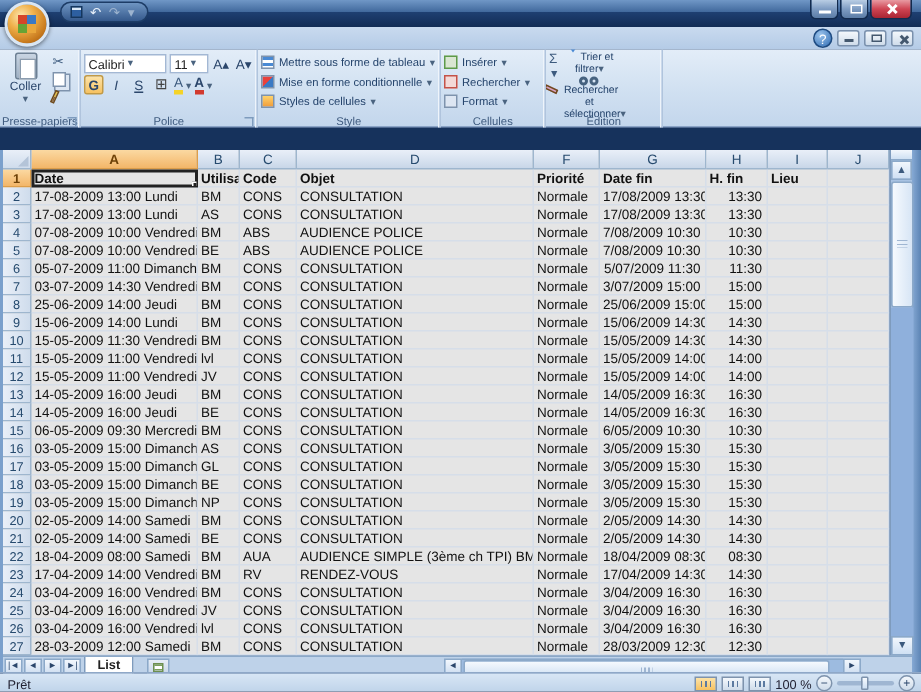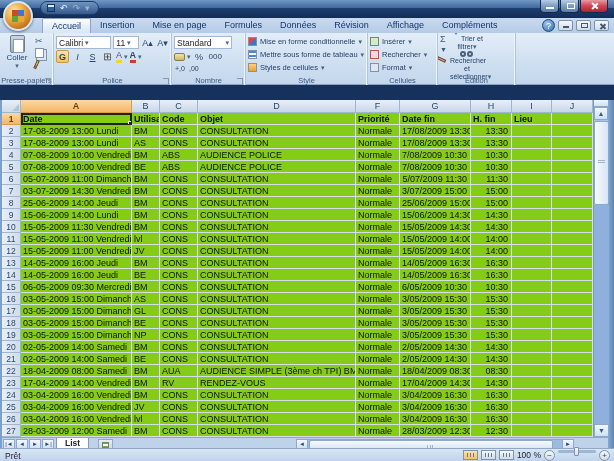--- a/index.html
+++ b/index.html
@@ -103,21 +103,21 @@
     display:flex; justify-content:space-between; align-items:center; color:#222; }
   .fxbtn { width:22px; border:1px solid #98b1cf; border-left:none; background:linear-gradient(#f4f8fc,#dde8f3);
     font-family:"Liberation Serif",serif; font-style:italic; font-size:10px; text-align:center; color:#3c5a7e; }
   .fcontent { flex:1; background:#fff; border:1px solid #98b1cf; border-left:none; font-size:9px; padding:1px 0 0 6px; color:#222; }
   .fexpand { width:13px; background:linear-gradient(#e8eff8,#cfdcea); border:1px solid #98b1cf; border-left:none;
     font-size:7px; text-align:center; color:#4a637f; padding-top:3px; }
 
   
   .frame-left { position:absolute; left:0; top:100px; width:2px; height:348px; background:#7ba0cc; }
   .frame-right { position:absolute; left:608px; top:100px; width:6px; height:348px; background:linear-gradient(90deg,#86a9d4,#5c84b4); }
-  .grid { position:absolute; left:2px; top:100px; width:591px; height:337px; background:#84cc16; overflow:hidden;
+  .grid { position:absolute; left:2px; top:100px; width:591px; height:337px; background:#e5e5e5; overflow:hidden;
     font-size:9px; white-space:nowrap; }
   .r { height:12px; line-height:12px; white-space:nowrap; }
   .r.hrow { height:13px; line-height:13px; }
   .r > span { display:inline-block; vertical-align:top; height:100%; overflow:hidden; }
   .ch { background:linear-gradient(#e9eff8,#d6e1ef 60%,#c8d6e8); border-right:1px solid #9eb6ce; border-bottom:1px solid #9eb6ce;
     color:#264a6e; text-align:center; font-size:9px; }
   .rn { background:linear-gradient(90deg,#e9eff8,#cfdcec); border-right:1px solid #9eb6ce; border-bottom:1px solid #9eb6ce;
     color:#264a6e; text-align:center; font-size:8.5px; }
   .ch.sel,.rn.sel { background:linear-gradient(#fbd9a2,#f3b669); border-color:#dd9e4a; color:#6e4208; font-weight:bold; }
   .corner { background:linear-gradient(#e9eff8,#cfdcec); border-right:1px solid #9eb6ce; border-bottom:1px solid #9eb6ce; position:relative; }
@@ -159,21 +159,21 @@
   .htrack { flex:1; background:#9dbbe0; border-top:1px solid #8ca9c9; border-bottom:1px solid #8ca9c9; position:relative; }
   .hthumb { position:absolute; left:1px; top:0; width:96%; height:10px; background:linear-gradient(#f6fafe,#d7e5f5);
     border:1px solid #8ca9c9; border-radius:2px; }
   .hthumb i { display:block; margin:3.5px auto 0; width:8px; height:3px;
     background:repeating-linear-gradient(90deg,#9fb6d2 0 1px,transparent 1px 2.5px); }
 
   
   .statusbar { position:absolute; left:0; top:448px; width:614px; height:13px;
     background:linear-gradient(#d8e6f5,#c0d4ea); border-top:1px solid #8fa8c8; font-size:8.5px; color:#223; }
   .status-left { position:absolute; left:5px; top:2px; }
-  .status-right { position:absolute; right:4px; top:1px; display:flex; gap:3px; }
+  .status-right { position:absolute; right:4px; top:1px; display:flex; align-items:center; gap:3px; }
   .viewbtn { width:15px; height:10px; border:1px solid #7e93ad; background:linear-gradient(#f4f8fc,#cfdcea); position:relative; }
   .viewbtn.on { background:linear-gradient(#fde3a7,#f6c262); }
   .viewbtn i { position:absolute; inset:2px 3px; background:repeating-linear-gradient(90deg,#5c7aa0 0 1px,transparent 1px 3px); }
   .zoom-text { font-size:8.5px; }
   .zbtn { width:11px; height:11px; border-radius:50%; border:1px solid #7e93ad; background:linear-gradient(#f4f8fc,#cfdcea);
     font-size:8px; line-height:9px; text-align:center; color:#2b466b; }
   .ztrack { width:38px; height:3px; background:#9fb6d2; border-radius:2px; position:relative; }
   .zthumb { position:absolute; left:16px; top:-3px; width:5px; height:9px; background:linear-gradient(#f6fafe,#cfe0f3);
     border:1px solid #7e93ad; border-radius:1px; }
 </style>
@@ -206,30 +206,20 @@
   <div class="orb">
       <span class="orb-core">
         <span></span>
         <span></span>
         <span></span>
         <span></span>
       </span>
     </div>
 
   <div class="tabrow">
-    <div class="tabs">
-      <span class="tab active">Accueil</span>
-      <span class="tab">Insertion</span>
-      <span class="tab">Mise en page</span>
-      <span class="tab">Formules</span>
-      <span class="tab">Données</span>
-      <span class="tab">Révision</span>
-      <span class="tab">Affichage</span>
-      <span class="tab">Compléments</span>
-    </div>
     <div class="tabrow-right">
       <span class="help-btn">?</span>
       <span class="mbtn">
           <i class="mshape-min"></i>
         </span>
       <span class="mbtn">
           <i class="mshape-res"></i>
         </span>
       <span class="mbtn">
           <i class="mx1"></i>
@@ -276,50 +266,30 @@
         <span class="under-yellow">A</span>
         <span class="dd">▾</span>
         <span class="under-red">A</span>
         <span class="dd">▾</span>
       </div>
       <span class="group-label">Police</span>
       <span class="launcher"></span>
     </div>
 
 
-    <div class="group" style="width:74px">
-      <div class="rowline">
-        <span class="combo" style="width:58px">
-            <span>Standard</span>
-            <span class="dd" style="margin-left:auto">▾</span>
-          </span>
-      </div>
-      <div class="rowline">
-        <span class="ico-coin"></span>
-        <span class="dd">▾</span>
-        <span class="sbtn">%</span>
-        <span class="num-ico" style="font-size:8px">000</span>
-      </div>
-      <div class="rowline">
-        <span class="num-ico">+,0</span>
-        <span class="num-ico">,00</span>
-      </div>
-      <span class="group-label">Nombre</span>
-      <span class="launcher"></span>
-    </div>
 
     <div class="group" style="width:122px">
+      <div class="sty-item">
+        <span class="ico-tbl"></span>
+        <span>Mettre sous forme de tableau</span>
+          <span class="dd">▾</span>
+      </div>
       <div class="sty-item">
         <span class="ico-cf"></span>
         <span>Mise en forme conditionnelle</span>
-          <span class="dd">▾</span>
-      </div>
-      <div class="sty-item">
-        <span class="ico-tbl"></span>
-        <span>Mettre sous forme de tableau</span>
           <span class="dd">▾</span>
       </div>
       <div class="sty-item">
         <span class="ico-cs"></span>
         <span>Styles de cellules</span>
           <span class="dd">▾</span>
       </div>
       <span class="group-label">Style</span>
     </div>
 

